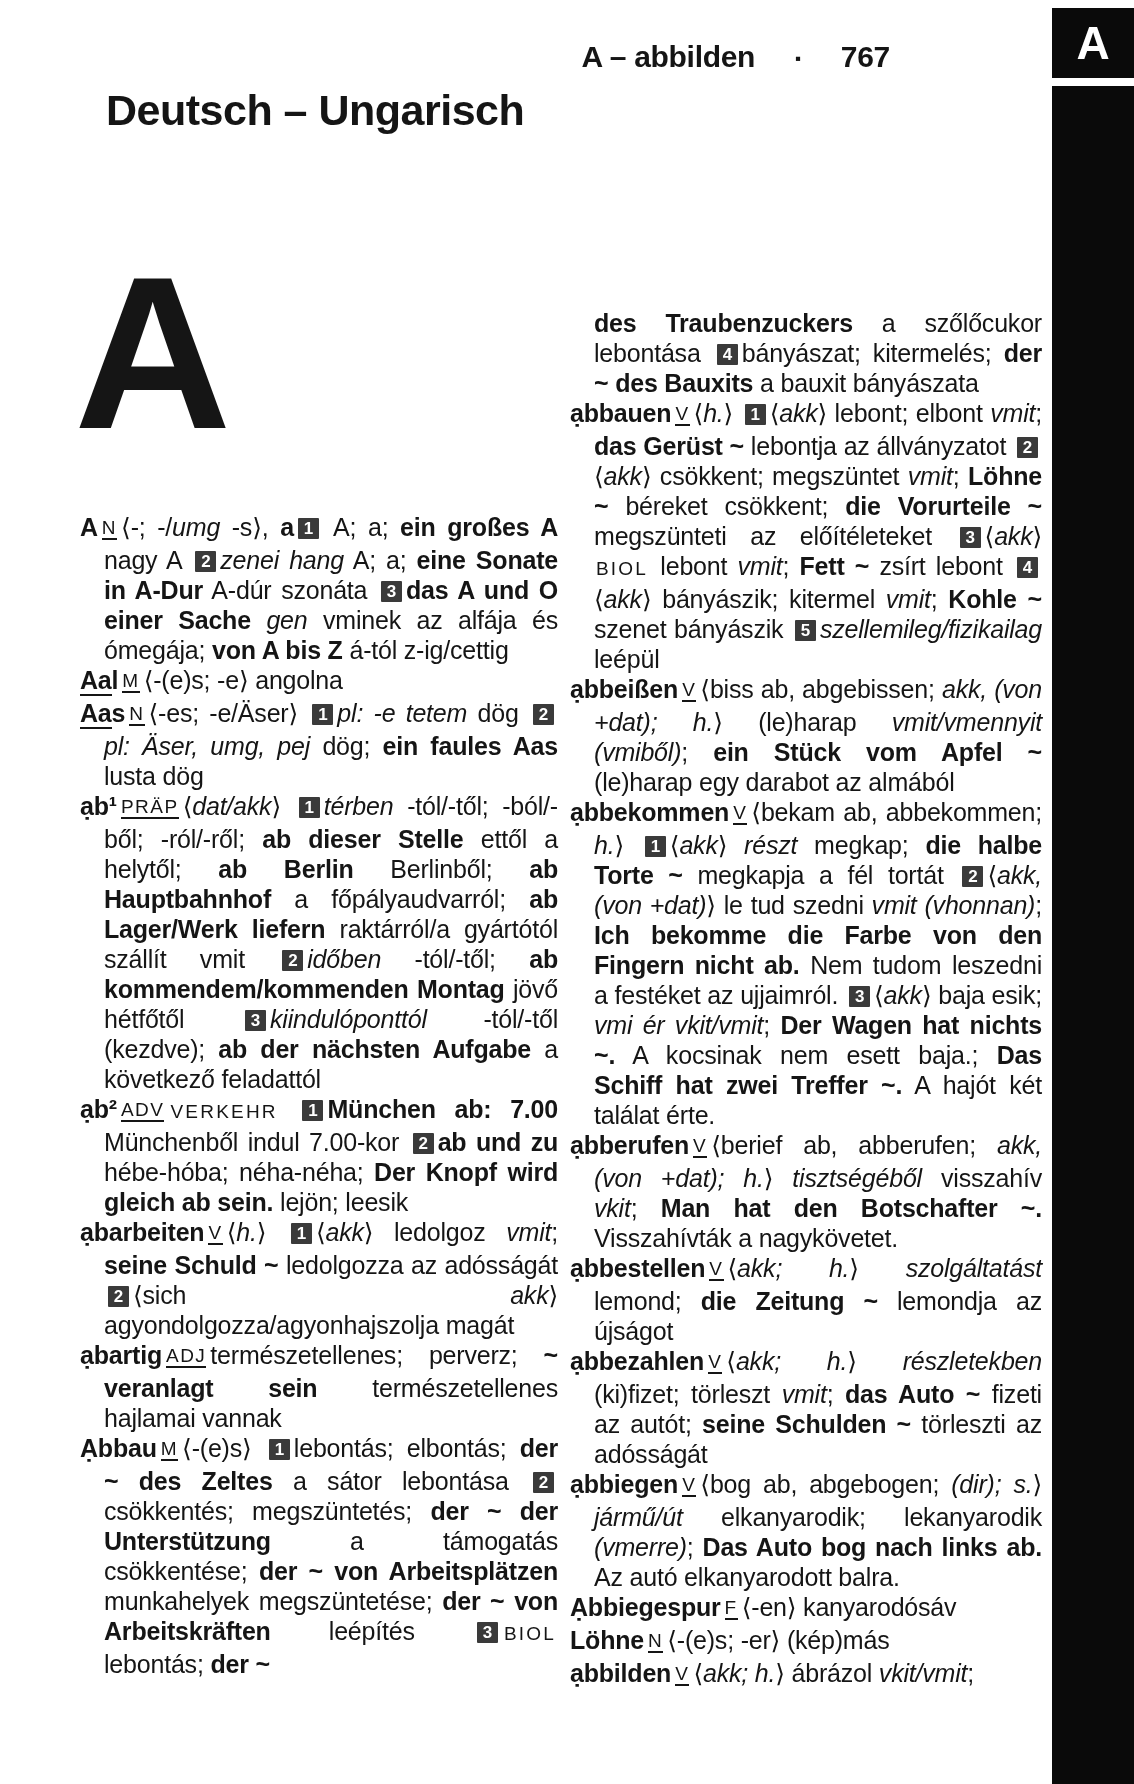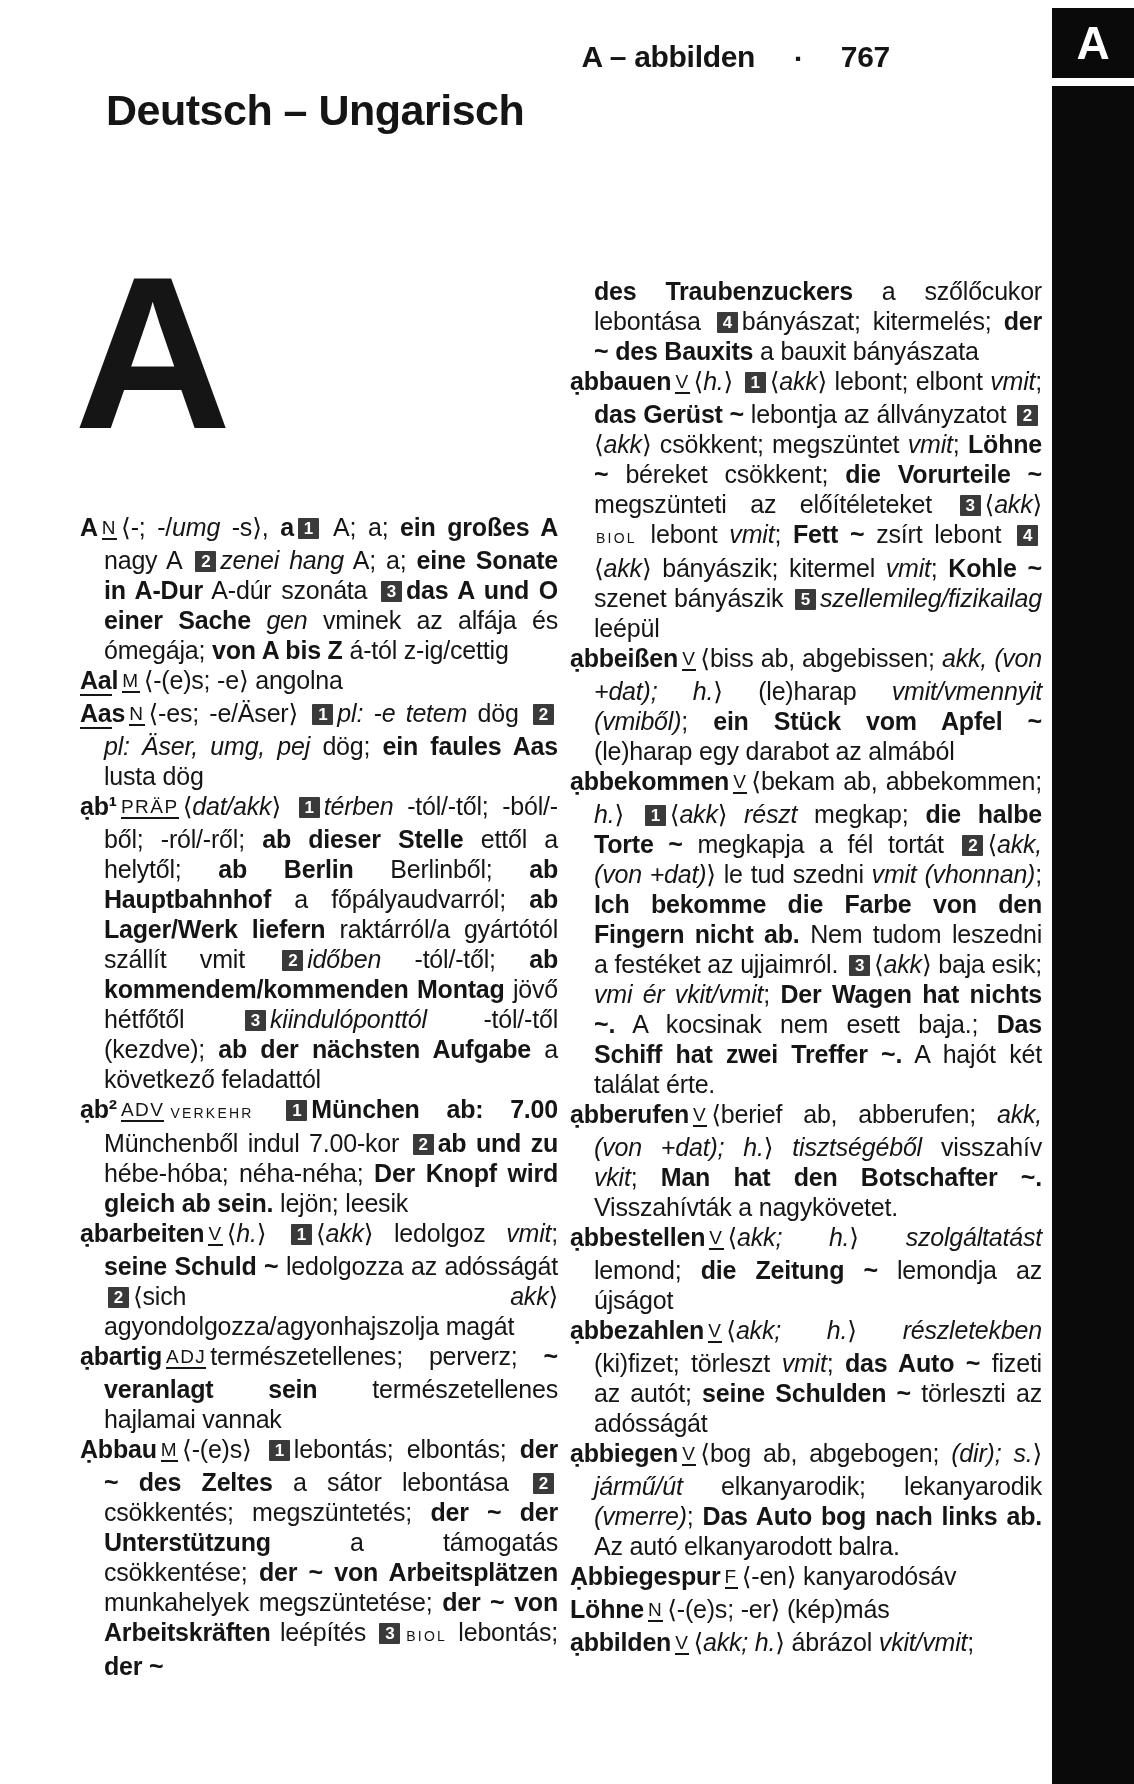--- a/index.html
+++ b/index.html
@@ -21,42 +21,42 @@
   }
   .thumb-strip{
     position:absolute;right:0;top:86px;width:82px;height:1698px;background:#0a0a0a;
   }
   .page-title{
     position:absolute;left:80px;top:86px;font-size:43px;font-weight:700;letter-spacing:-0.5px;margin-left:26px;
   }
   
   .col{position:absolute;width:478px;font-size:25px;line-height:30px;letter-spacing:-0.2px;}
   #col-left{left:80px;top:250px;}
-  #col-right{left:570px;top:276px;width:472px;}
+  #col-right{left:570px;top:308px;width:472px;}
   .dropcap{
     font-size:218px;line-height:206px;font-weight:700;margin:0 0 56px -6px;letter-spacing:0;
   }
   p.entry{margin:0;padding-left:24px;text-indent:-24px;text-align:justify;}
   p.entry.cont{text-indent:0;}
   
   .s-r{}
   .s-b{font-weight:700;}
   .s-i{font-style:italic;}
   .s-h{font-weight:700;}
   .s-hu{font-weight:700;border-bottom:2.5px solid #151515;}
   .s-p{
     font-size:19px;letter-spacing:1.5px;border-bottom:2px solid #151515;
     margin:0 4px;position:relative;top:-2px;white-space:nowrap;
   }
   .s-n{
     display:inline-block;background:#3a3a3a;color:#ffffff;font-weight:700;
     font-size:17px;line-height:21px;min-width:21px;height:21px;text-align:center;
     margin:0 4px;vertical-align:2px;border-radius:1px;text-indent:0;
   }
-  .s-l{font-size:14px;letter-spacing:2.2px;margin:0 2px;white-space:nowrap;}
+  .s-l{font-size:19px;letter-spacing:2.2px;margin:0 2px;white-space:nowrap;}
 </style>
 </head>
 <body>
 
 <div class="guide">
   <span>A – abbilden</span>
   <span class="sep-square">▪</span>
   <span>767</span>
 </div>
 

